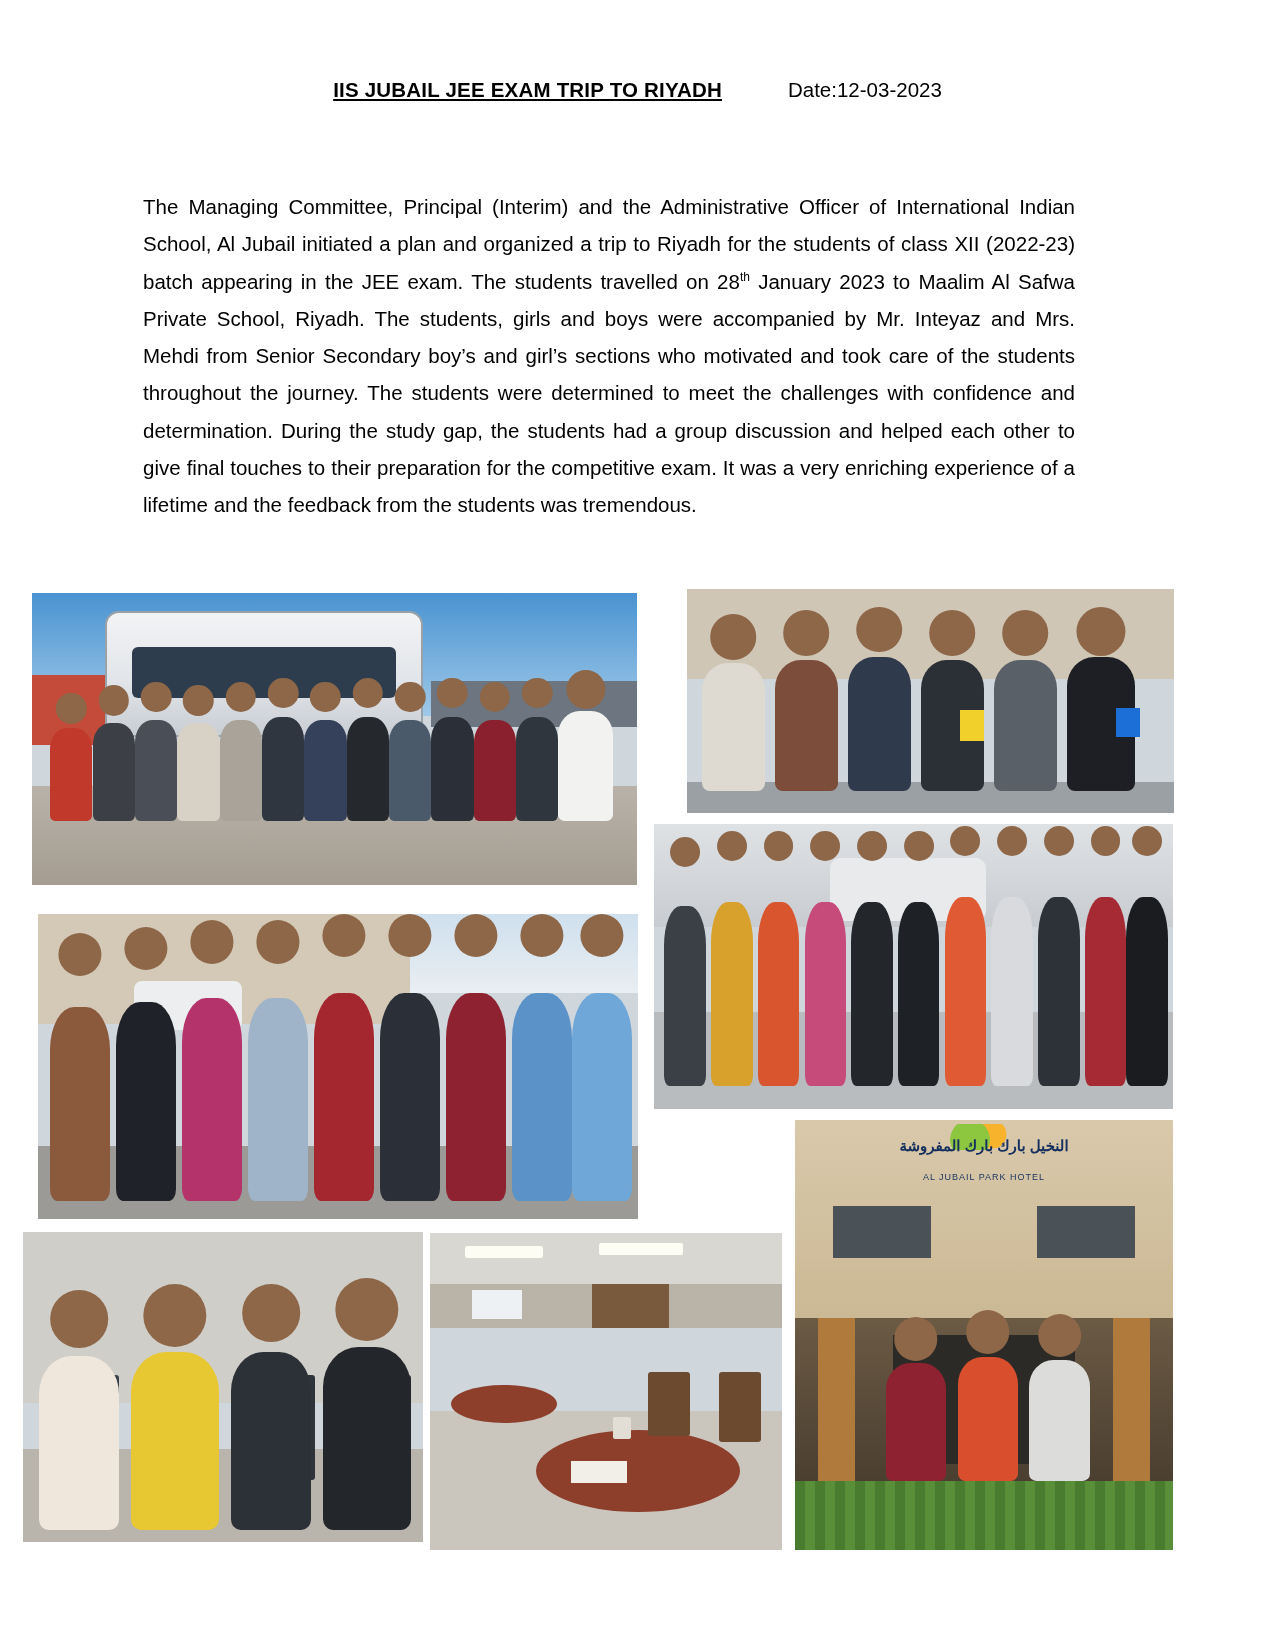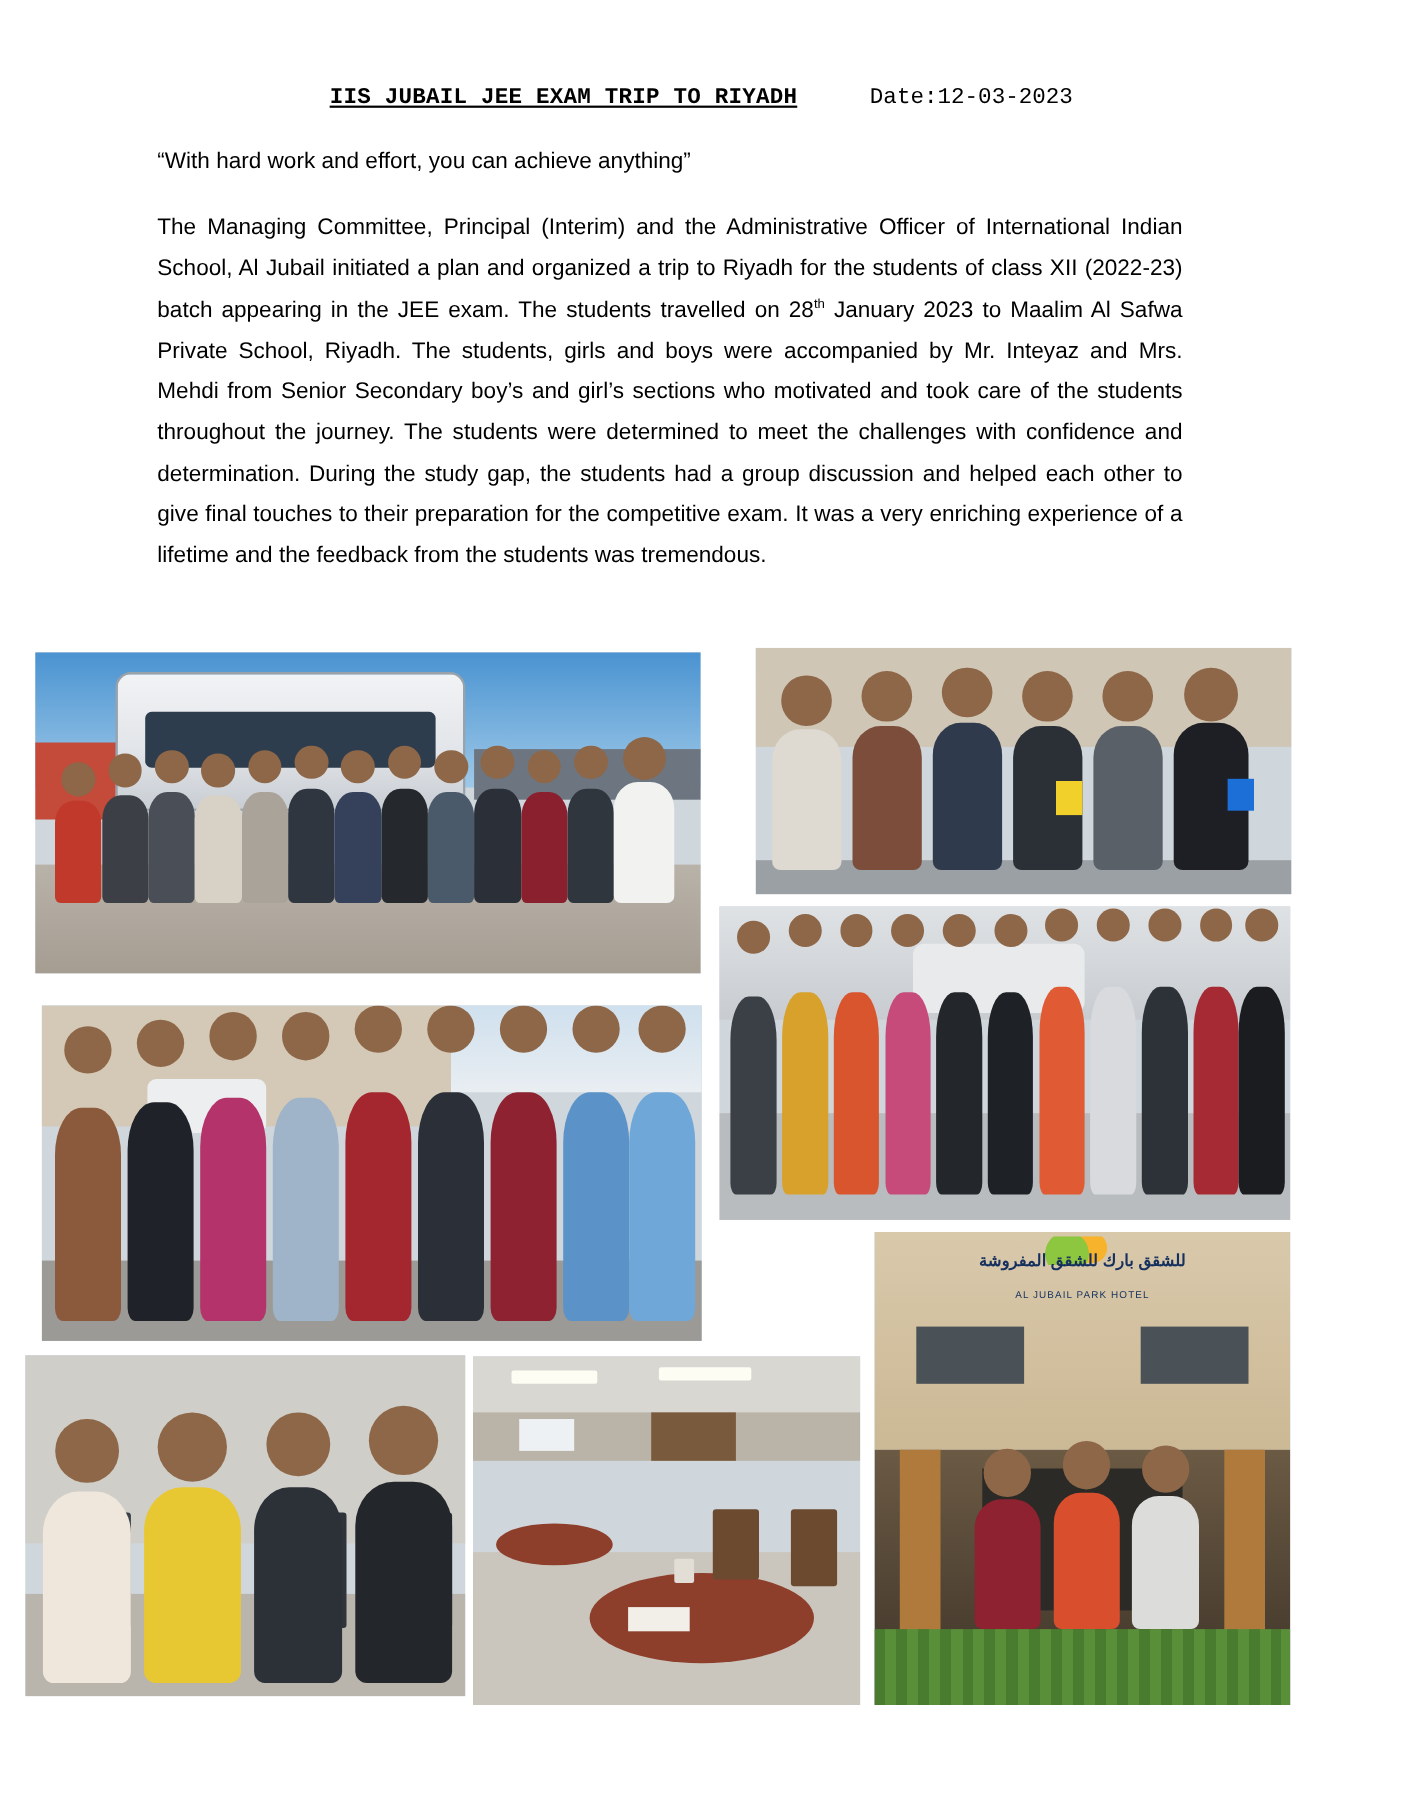--- a/index.html
+++ b/index.html
@@ -25,21 +25,20 @@
   
   .header-row {
     position: absolute;
     top: 78px;
     left: 0;
     width: 1275px;
     text-align: center;
     font-size: 20.5px;
     font-weight: bold;
     letter-spacing: 0.2px;
-    font-family: Liberation Mono, monospace;
   }
   .header-title {
     text-decoration: underline;
     display: inline-block;
   }
   .header-date {
     display: inline-block;
     margin-left: 66px;
     font-weight: normal;
     font-size: 20.5px;
@@ -175,21 +174,20 @@
 </style>
 </head>
 <body>
 
 <div class="page">
 
   <div class="header-row">
     <span class="header-title">IIS JUBAIL JEE EXAM TRIP TO RIYADH</span><span class="header-date">Date:12-03-2023</span>
   </div>
 
-  <div class="quote">“With hard work and effort, you can achieve anything”</div>
 
   <div class="para"><span>The Managing Committee, Principal (Interim) and the Administrative Officer of International Indian School, Al Jubail initiated a plan and organized a trip to Riyadh for the students of class XII (2022-23) batch appearing in the JEE exam. The students travelled on 28</span><sup>th</sup><span> January 2023 to Maalim Al Safwa Private School, Riyadh. The students, girls and boys were accompanied by Mr. Inteyaz and Mrs. Mehdi from Senior Secondary boy’s and girl’s sections who motivated and took care of the students throughout the journey. The students were determined to meet the challenges with confidence and determination. During the study gap, the students had a group discussion and helped each other to give final touches to their preparation for the competitive exam. It was a very enriching experience of a lifetime and the feedback from the students was tremendous.</span></div>
 
   <div class="photo" style="left:32px; top:593px; width:605px; height:292px;">
     <div class="sky" style="background:linear-gradient(#4a93d1,#9fc9e8);"></div>
     <div class="ground" style="background:linear-gradient(#b9b2a8,#a59d92); height:34%;"></div>
     <div class="bus">
       <div class="windshield"></div>
     </div>
     <div class="building" style="left:0; top:28%; width:12%; height:24%; background:#c44a3a;"></div>
@@ -292,21 +290,21 @@
     <div class="chair" style="left:62%; top:44%; width:12%; height:20%; background:#6b4a30;"></div>
     <div class="chair" style="left:82%; top:44%; width:12%; height:22%; background:#6b4a30;"></div>
     <div class="building" style="left:52%; top:58%; width:5%; height:7%; background:#e2ded6; border-radius:2px;"></div>
     <div class="building" style="left:40%; top:72%; width:16%; height:7%; background:#f2efe8;"></div>
   </div>
 
   <div class="photo" style="left:795px; top:1120px; width:378px; height:430px;">
     <div class="sky" style="background:linear-gradient(#d9c9ab,#cbb894); height:46%;"></div>
     <div class="ground" style="background:linear-gradient(#6b5a44,#3d3328); height:54%;"></div>
     <div class="hotel-logo"></div>
-    <div class="caption-ar">للشقق بارك للشقق المفروشة</div>
+    <div class="caption-ar">النخيل بارك بارك المفروشة</div>
     <div class="caption-en">AL JUBAIL PARK HOTEL</div>
     <div class="building" style="left:10%; top:20%; width:26%; height:12%; background:#4a5157;"></div>
     <div class="building" style="left:64%; top:20%; width:26%; height:12%; background:#4a5157;"></div>
     <div class="building" style="left:6%; top:46%; width:10%; height:40%; background:#b07a3c;"></div>
     <div class="building" style="left:84%; top:46%; width:10%; height:40%; background:#b07a3c;"></div>
     <div class="building" style="left:26%; top:50%; width:48%; height:30%; background:#2c2a26;"></div>
     <div class="figrow" style="bottom:16%; height:30%;">
       <div class="fig" style="left:24%; width:16%; height:92%; background:#8e2230;"></div>
       <div class="fig" style="left:43%; width:16%; height:96%; background:#d94f2e;"></div>
       <div class="fig" style="left:62%; width:16%; height:94%; background:#dcdcda;"></div>

